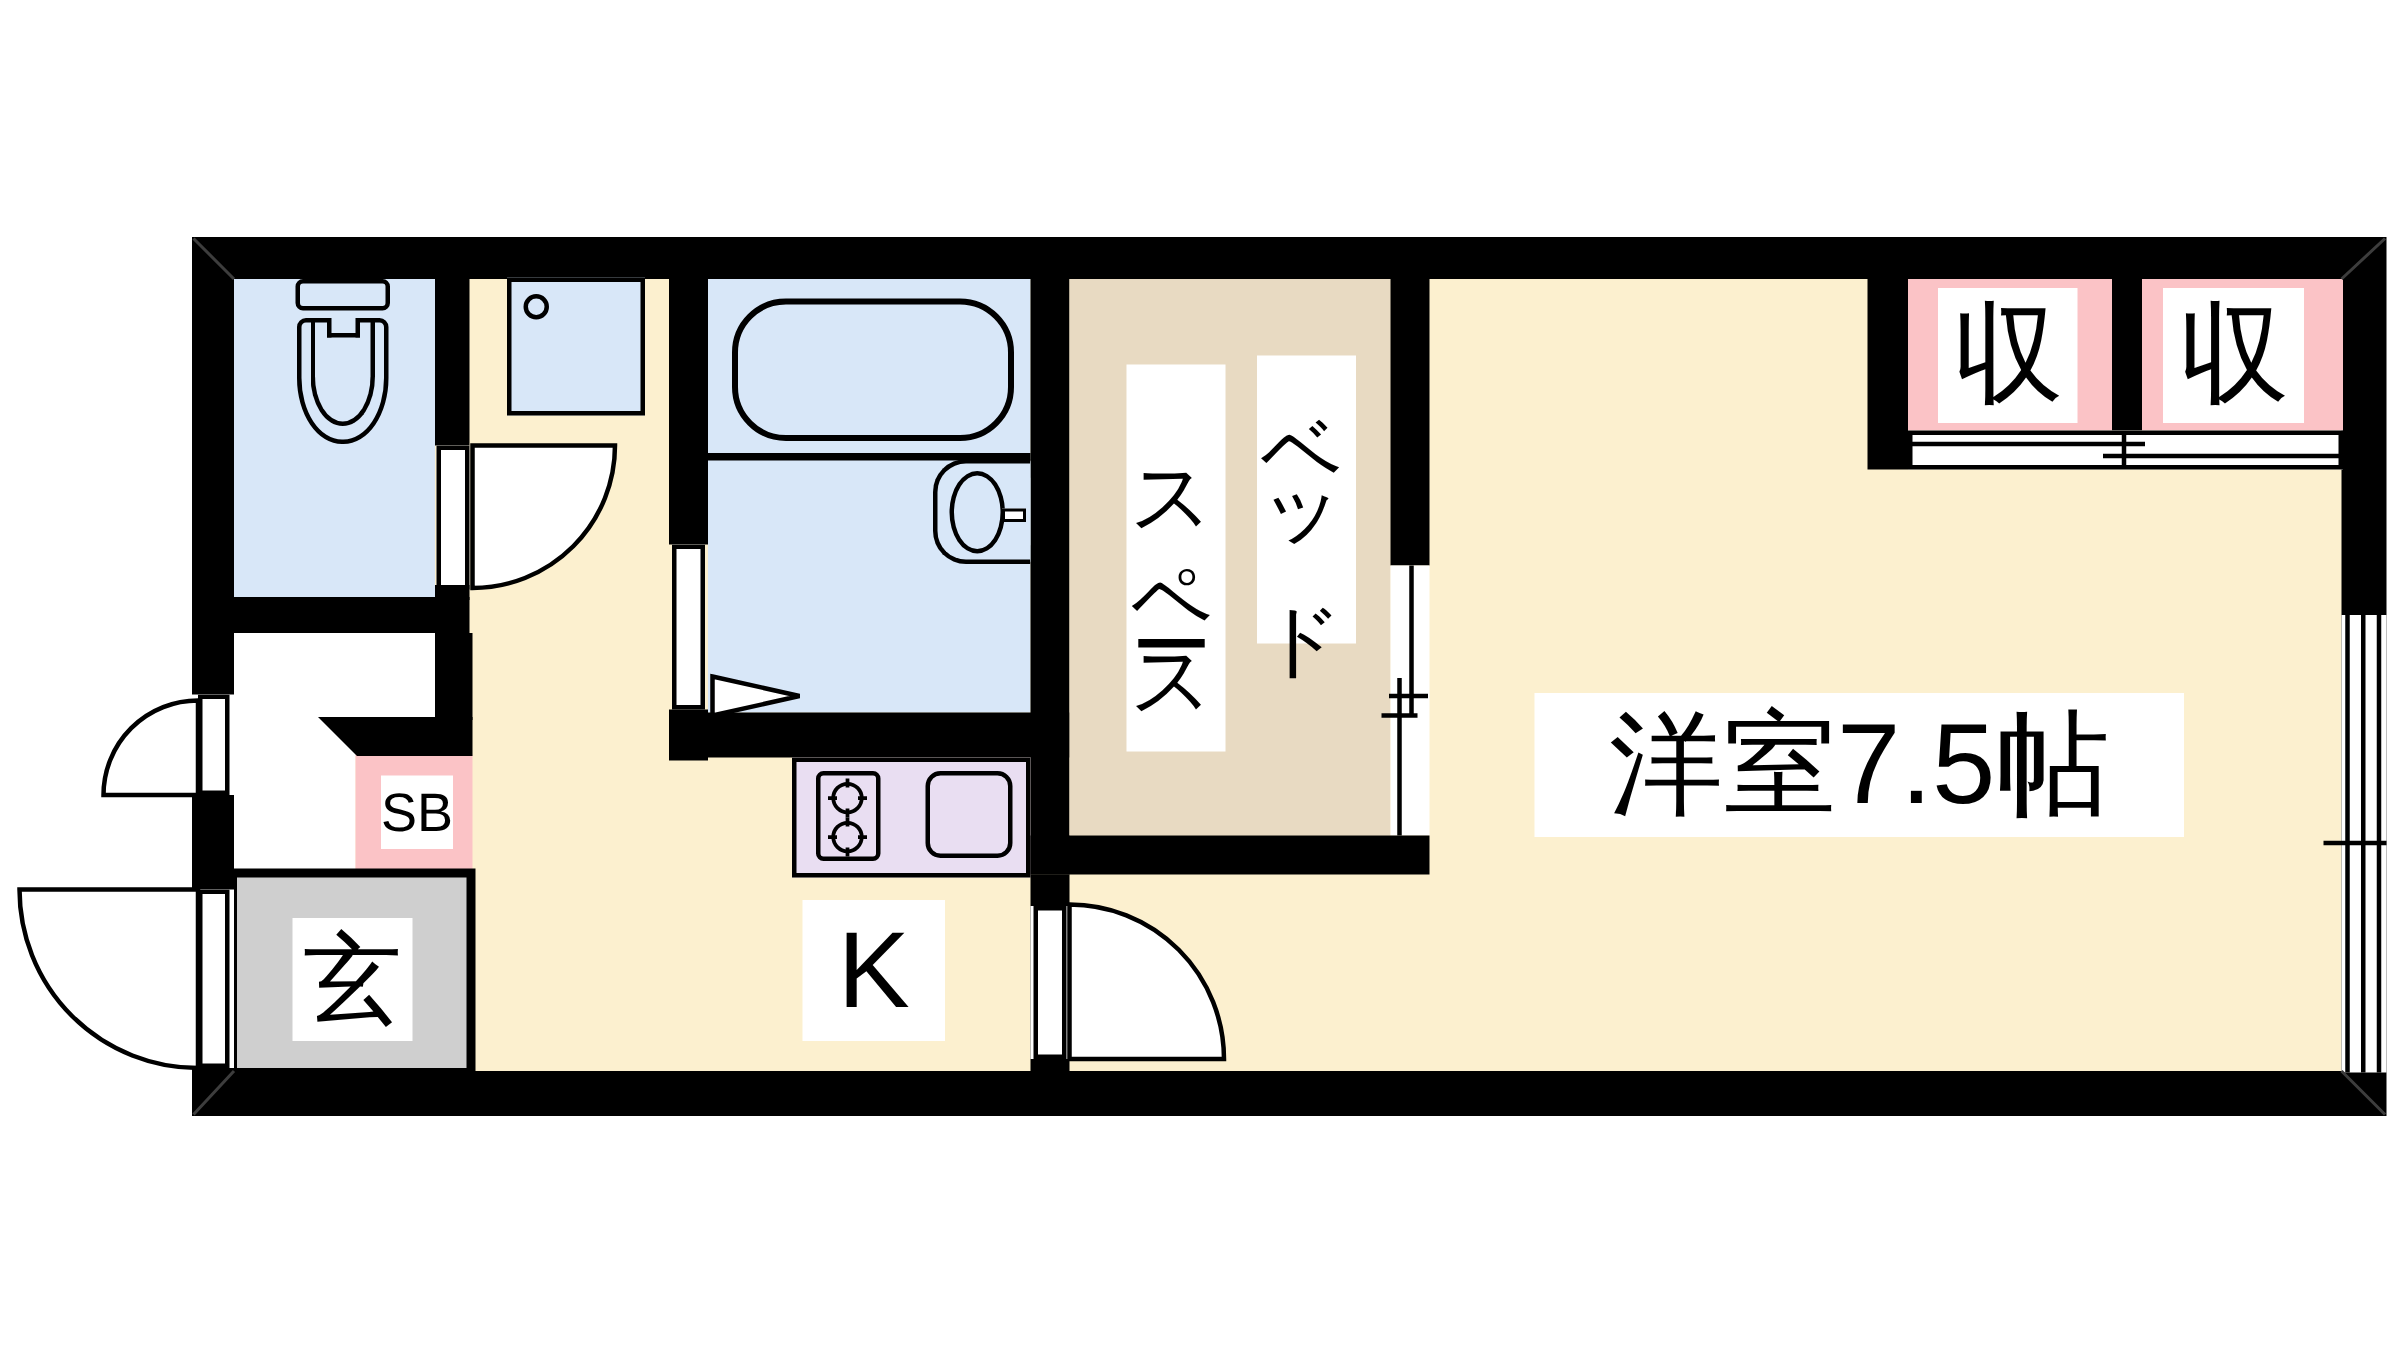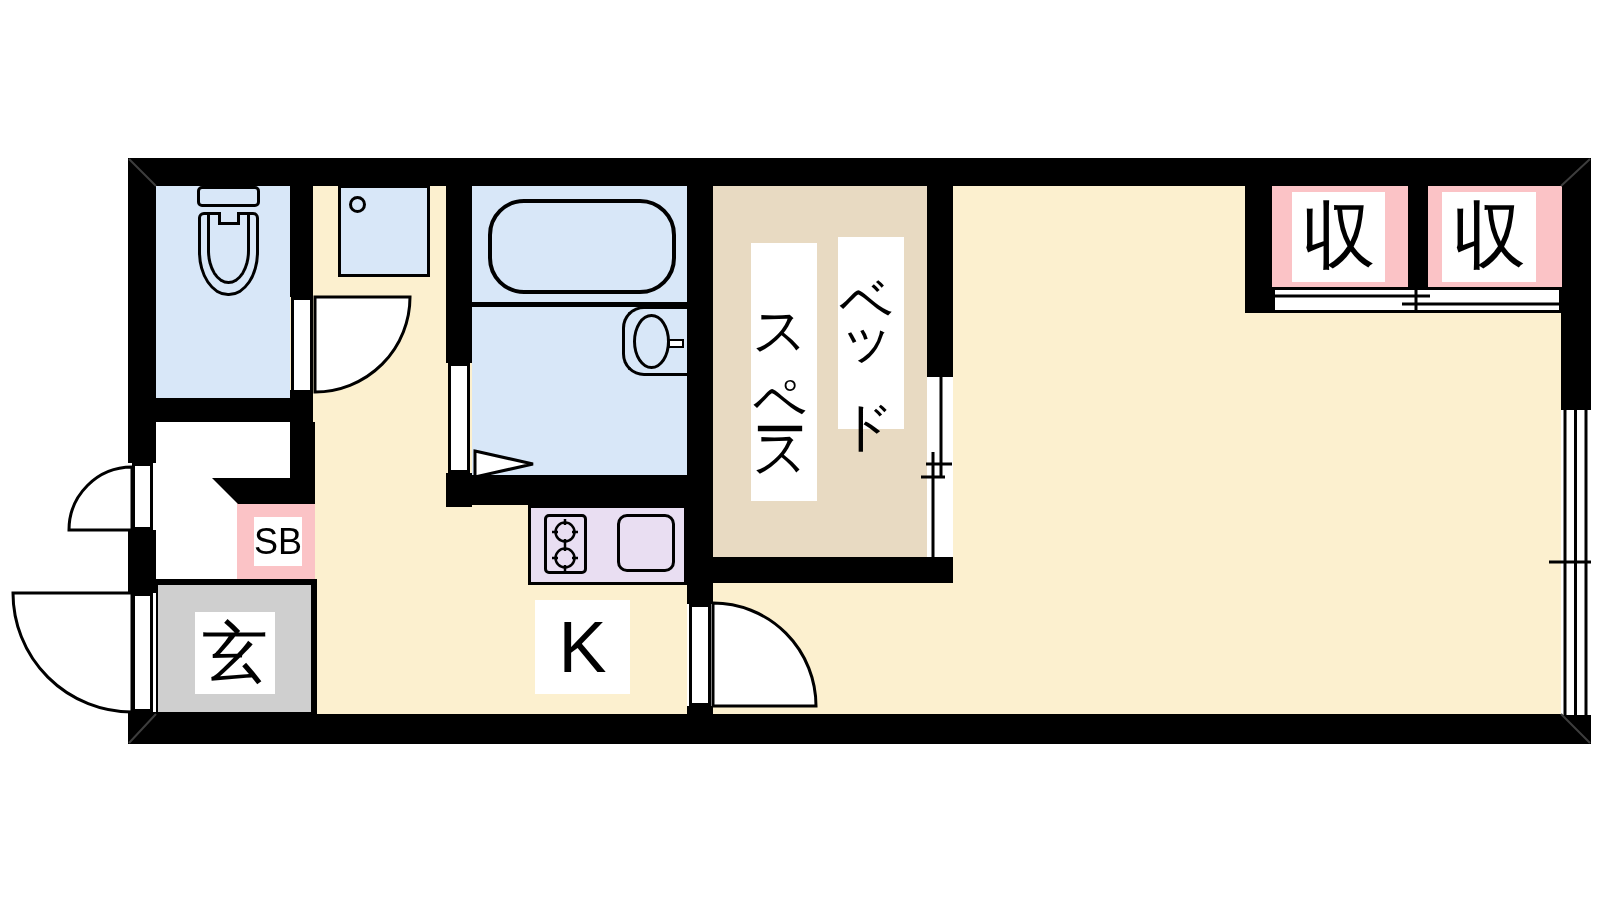--- a/index.html
+++ b/index.html
@@ -97,20 +97,23 @@
   <div class="abs lbox" style="left:1292px;top:192px;width:93px;height:90px;font-size:74px;font-weight:500;">
       <span>収</span>
     </div>
   <div class="abs blk" style="left:1408px;top:186px;width:20px;height:101px;"></div>
   <div class="abs pink" style="left:1428px;top:186px;width:134px;height:101px;"></div>
   <div class="abs lbox" style="left:1442px;top:192px;width:94px;height:90px;font-size:74px;font-weight:500;">
       <span>収</span>
     </div>
   <div class="abs white" style="left:1272px;top:287px;width:290px;height:26px;border:3px solid #000;"></div>
 
+  <div class="abs lbox" style="left:1023px;top:462px;width:433px;height:96px;font-size:76px;font-weight:500;white-space:nowrap;">
+      <span>洋室7.5帖</span>
+    </div>
 
   <div class="abs white" style="left:1561px;top:410px;width:30px;height:305px;"></div>
 
   <svg class="overlay" width="1600" height="900" viewBox="0 0 1600 900">
 
     <polygon points="212,478 315,478 315,504 238,504" fill="#000"></polygon>
 
     <path d="M 315 297 L 410 297 A 95 95 0 0 1 315 392 Z" fill="#fff" stroke="#000" stroke-width="3"></path>
     <path d="M 132 530 L 69 530 A 63 63 0 0 1 132 467 Z" fill="#fff" stroke="#000" stroke-width="3"></path>
     <path d="M 132 593 L 13 593 A 119 119 0 0 0 132 712 Z" fill="#fff" stroke="#000" stroke-width="3"></path>

